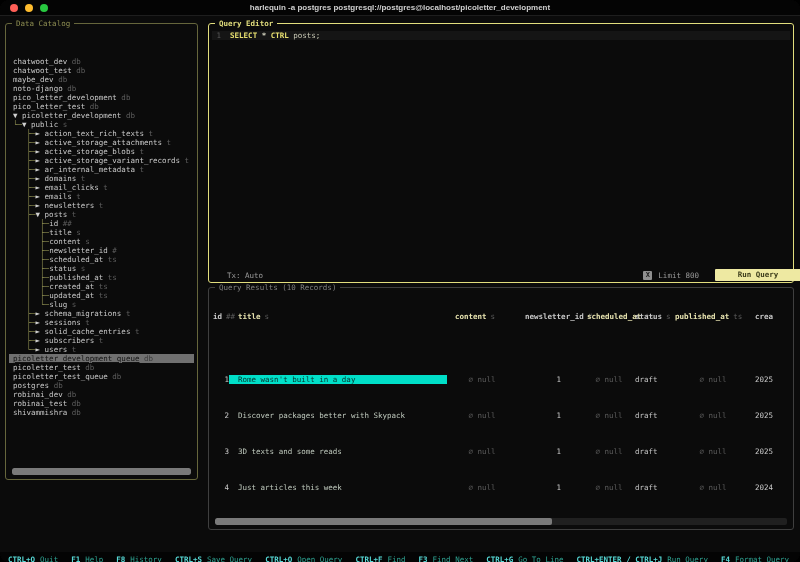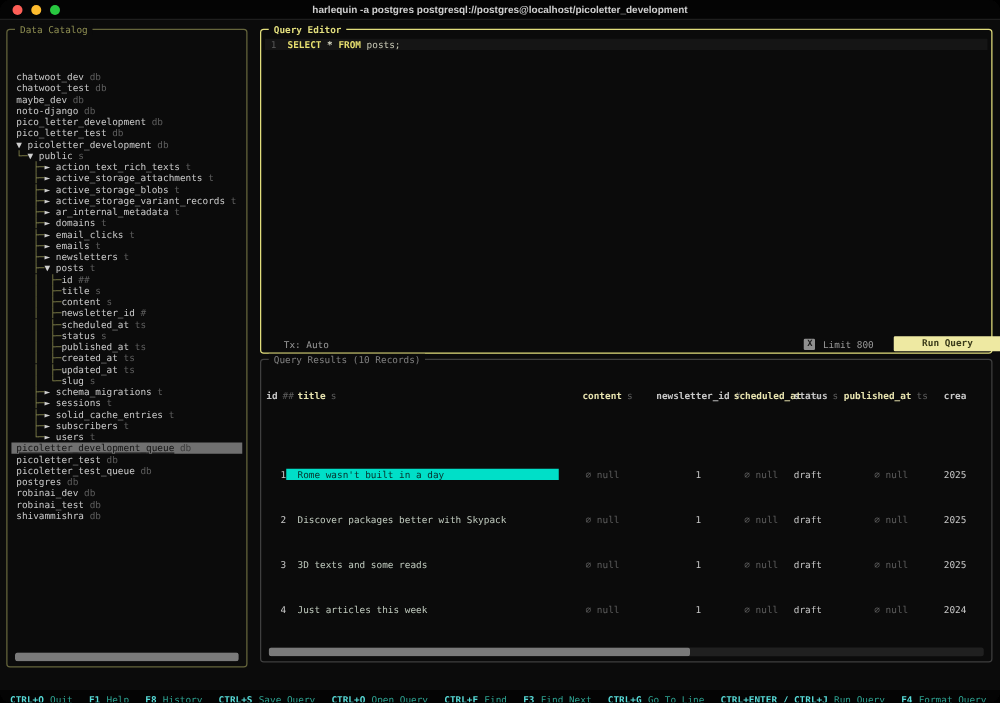--- a/index.html
+++ b/index.html
@@ -22,21 +22,21 @@
   .title-text {
     position:absolute; left:0; right:0; text-align:center;
     font-family:"Liberation Sans", sans-serif; font-size:8px; font-weight:bold; color:#cfcfcf;
   }
   
   .panel { position:absolute; background:#0b0b0b; border:1px solid; border-radius:3px; }
   .panel-title {
     position:absolute; top:-5px; left:6px; background:#0b0b0b; padding:0 4px;
     font-size:7.5px; line-height:9px; white-space:pre;
   }
-  .catalog { left:5px; top:23px; width:193px; height:511px; border-color:#66663c; }
+  .catalog { left:5px; top:23px; width:193px; height:457px; border-color:#66663c; }
   .catalog .panel-title { color:#8f8f52; }
   .editor { left:208px; top:23px; width:586px; height:260px; border-color:#e2de7d; }
   .editor .panel-title { color:#e2de7d; font-weight:bold; }
   .results { left:208px; top:287px; width:586px; height:243px; border-color:#3f3f3f; }
   .results .panel-title { color:#808080; }
   
   .tree {
     position:absolute; left:3px; right:3px; top:6px; bottom:16px;
     overflow:hidden; font-size:7.5px; line-height:9px; white-space:pre;
   }
@@ -86,21 +86,21 @@
     overflow:hidden; font-size:7.5px; line-height:9px; white-space:pre;
   }
   .grid-header { display:flex; height:9px; font-weight:bold; color:#e8e4b0; }
   .grid-header .htype { color:#5e5e5e; font-weight:normal; margin-left:4px; }
   .grid-row { display:flex; height:9px; color:#bfc9bd; }
   .cell { flex:none; overflow:visible; }
   .c-id      { width:18px; text-align:right; color:#c9c9c9; }
   .grid-header .c-id { text-align:left; padding-left:2px; }
   .c-title   { width:218px; padding-left:9px; }
   .c-content { width:70px; text-align:center; }
-  .grid-header .c-content { text-align:center; padding-left:8px; }
+  .grid-header .c-content { text-align:left; padding-left:8px; }
   .c-nl      { width:68px; text-align:right; padding-right:24px; color:#c9c9c9; }
   .grid-header .c-nl { text-align:left; padding:0 0 0 8px; }
   .c-sched   { width:48px; text-align:center; }
   .grid-header .c-sched { text-align:left; padding-left:2px; }
   .c-status  { width:42px; padding-left:2px; color:#c6c6c6; }
   .c-pub     { width:76px; text-align:center; }
   .grid-header .c-pub { text-align:left; }
   .c-created { width:40px; padding-left:4px; color:#c9c9c9; }
   .null-val  { color:#5c5c5c; }
   .grid-row .c-title.sel { background:#00dfc8; color:#07312c; }
@@ -131,21 +131,21 @@
     <div class="tree">
       
     <div class="tree-row"><span class="branch"></span><span class="arrow"></span><span class="tname">chatwoot_dev</span><span class="ttype"> db</span></div><div class="tree-row"><span class="branch"></span><span class="arrow"></span><span class="tname">chatwoot_test</span><span class="ttype"> db</span></div><div class="tree-row"><span class="branch"></span><span class="arrow"></span><span class="tname">maybe_dev</span><span class="ttype"> db</span></div><div class="tree-row"><span class="branch"></span><span class="arrow"></span><span class="tname">noto-django</span><span class="ttype"> db</span></div><div class="tree-row"><span class="branch"></span><span class="arrow"></span><span class="tname">pico_letter_development</span><span class="ttype"> db</span></div><div class="tree-row"><span class="branch"></span><span class="arrow"></span><span class="tname">pico_letter_test</span><span class="ttype"> db</span></div><div class="tree-row"><span class="branch"></span><span class="arrow">▼ </span><span class="tname">picoletter_development</span><span class="ttype"> db</span></div><div class="tree-row"><span class="branch">└─</span><span class="arrow">▼ </span><span class="tname">public</span><span class="ttype"> s</span></div><div class="tree-row"><span class="branch">   ├─</span><span class="arrow">► </span><span class="tname">action_text_rich_texts</span><span class="ttype"> t</span></div><div class="tree-row"><span class="branch">   ├─</span><span class="arrow">► </span><span class="tname">active_storage_attachments</span><span class="ttype"> t</span></div><div class="tree-row"><span class="branch">   ├─</span><span class="arrow">► </span><span class="tname">active_storage_blobs</span><span class="ttype"> t</span></div><div class="tree-row"><span class="branch">   ├─</span><span class="arrow">► </span><span class="tname">active_storage_variant_records</span><span class="ttype"> t</span></div><div class="tree-row"><span class="branch">   ├─</span><span class="arrow">► </span><span class="tname">ar_internal_metadata</span><span class="ttype"> t</span></div><div class="tree-row"><span class="branch">   ├─</span><span class="arrow">► </span><span class="tname">domains</span><span class="ttype"> t</span></div><div class="tree-row"><span class="branch">   ├─</span><span class="arrow">► </span><span class="tname">email_clicks</span><span class="ttype"> t</span></div><div class="tree-row"><span class="branch">   ├─</span><span class="arrow">► </span><span class="tname">emails</span><span class="ttype"> t</span></div><div class="tree-row"><span class="branch">   ├─</span><span class="arrow">► </span><span class="tname">newsletters</span><span class="ttype"> t</span></div><div class="tree-row"><span class="branch">   ├─</span><span class="arrow">▼ </span><span class="tname">posts</span><span class="ttype"> t</span></div><div class="tree-row"><span class="branch">   │  ├─</span><span class="arrow"></span><span class="tname">id</span><span class="ttype"> ##</span></div><div class="tree-row"><span class="branch">   │  ├─</span><span class="arrow"></span><span class="tname">title</span><span class="ttype"> s</span></div><div class="tree-row"><span class="branch">   │  ├─</span><span class="arrow"></span><span class="tname">content</span><span class="ttype"> s</span></div><div class="tree-row"><span class="branch">   │  ├─</span><span class="arrow"></span><span class="tname">newsletter_id</span><span class="ttype"> #</span></div><div class="tree-row"><span class="branch">   │  ├─</span><span class="arrow"></span><span class="tname">scheduled_at</span><span class="ttype"> ts</span></div><div class="tree-row"><span class="branch">   │  ├─</span><span class="arrow"></span><span class="tname">status</span><span class="ttype"> s</span></div><div class="tree-row"><span class="branch">   │  ├─</span><span class="arrow"></span><span class="tname">published_at</span><span class="ttype"> ts</span></div><div class="tree-row"><span class="branch">   │  ├─</span><span class="arrow"></span><span class="tname">created_at</span><span class="ttype"> ts</span></div><div class="tree-row"><span class="branch">   │  ├─</span><span class="arrow"></span><span class="tname">updated_at</span><span class="ttype"> ts</span></div><div class="tree-row"><span class="branch">   │  └─</span><span class="arrow"></span><span class="tname">slug</span><span class="ttype"> s</span></div><div class="tree-row"><span class="branch">   ├─</span><span class="arrow">► </span><span class="tname">schema_migrations</span><span class="ttype"> t</span></div><div class="tree-row"><span class="branch">   ├─</span><span class="arrow">► </span><span class="tname">sessions</span><span class="ttype"> t</span></div><div class="tree-row"><span class="branch">   ├─</span><span class="arrow">► </span><span class="tname">solid_cache_entries</span><span class="ttype"> t</span></div><div class="tree-row"><span class="branch">   ├─</span><span class="arrow">► </span><span class="tname">subscribers</span><span class="ttype"> t</span></div><div class="tree-row"><span class="branch">   └─</span><span class="arrow">► </span><span class="tname">users</span><span class="ttype"> t</span></div><div class="tree-row selected"><span class="branch"></span><span class="arrow"></span><span class="tname">picoletter_development_queue</span><span class="ttype"> db</span></div><div class="tree-row"><span class="branch"></span><span class="arrow"></span><span class="tname">picoletter_test</span><span class="ttype"> db</span></div><div class="tree-row"><span class="branch"></span><span class="arrow"></span><span class="tname">picoletter_test_queue</span><span class="ttype"> db</span></div><div class="tree-row"><span class="branch"></span><span class="arrow"></span><span class="tname">postgres</span><span class="ttype"> db</span></div><div class="tree-row"><span class="branch"></span><span class="arrow"></span><span class="tname">robinai_dev</span><span class="ttype"> db</span></div><div class="tree-row"><span class="branch"></span><span class="arrow"></span><span class="tname">robinai_test</span><span class="ttype"> db</span></div><div class="tree-row"><span class="branch"></span><span class="arrow"></span><span class="tname">shivammishra</span><span class="ttype"> db</span></div></div>
     <div class="hscroll">
         <div class="thumb"></div>
       </div>
   </section>
 
   <section class="panel editor">
     <span class="panel-title">Query Editor</span>
-    <div class="code-line"><span class="gutter"> 1  </span><span style="display:inline"><span class="kw">SELECT</span><span class="pl"> </span><span class="op">*</span><span class="pl"> </span><span class="kw">FROM</span><span class="pl"> posts;</span></span></div>
+    <div class="code-line"><span class="gutter"> 1  </span><span style="display:inline"><span class="kw">SELECT</span><span class="pl"> </span><span class="op">*</span><span class="pl"> </span><span class="kw">CTRL</span><span class="pl"> posts;</span></span></div>
   </section>
 
   <div class="statusbar">
     <span class="tx-label">Tx: Auto</span>
     <span class="limit-checkbox">X</span>
     <span class="limit-label">Limit 800</span>
     <span class="run-btn">Run Query</span>
   </div>
 
   <section class="panel results">

